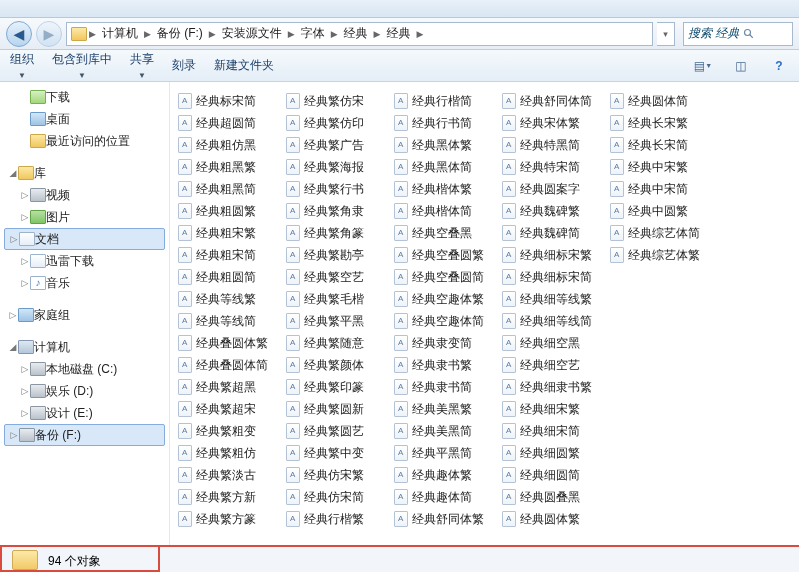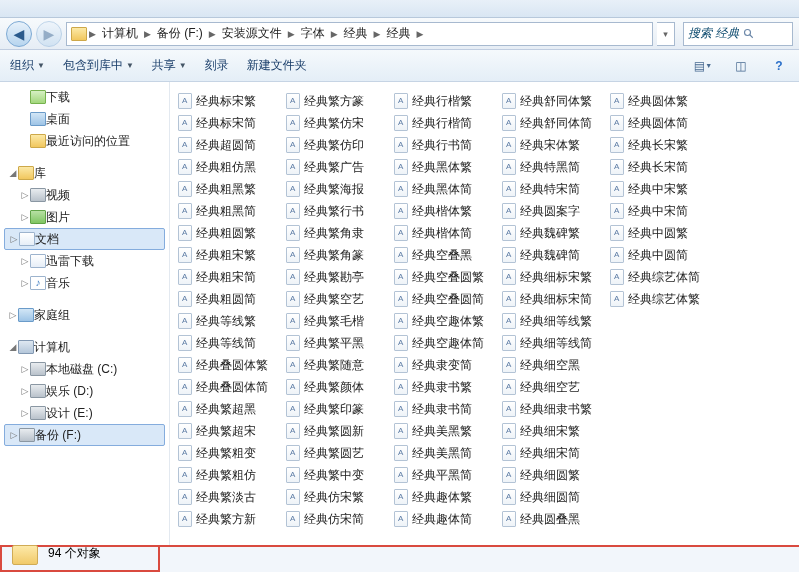--- a/index.html
+++ b/index.html
@@ -12,21 +12,21 @@
 .nav-btn.fwd { opacity: .45; }
 .breadcrumb { flex: 1; height: 24px; background: #fff; border: 1px solid #a7b9cf; display: flex; align-items: center; padding: 0 4px; gap: 2px; }
 .breadcrumb .seg { padding: 0 4px; color: #222; white-space: nowrap; cursor: pointer; }
 .breadcrumb .sep { color: #666; font-size: 9px; }
 .crumb-icon { width: 16px; height: 14px; background: linear-gradient(#fce9a6,#f1c75e); border: 1px solid #cda849; border-radius: 1px; }
 .bc-dd { width: 18px; height: 24px; border: 1px solid #a7b9cf; border-left: none; background: #fff; display: flex; align-items: center; justify-content: center; color: #666; font-size: 9px; cursor: pointer; }
 .searchbox { width: 110px; height: 24px; border: 1px solid #a7b9cf; background: #fff; display: flex; align-items: center; padding: 0 4px; gap: 4px; color: #0c4a6e; font-style: italic; margin-left: 4px; }
 .searchbox svg { width: 12px; height: 12px; }
 
 .toolbar { height: 32px; background: linear-gradient(#f5f9fc,#e4eef7); border-bottom: 1px solid #c6d4e4; display: flex; align-items: center; padding: 0 10px; gap: 18px; color: #1a3e6a; }
-.tb-item { display: flex; align-items: center; gap: 3px; cursor: pointer; }
+.tb-item { display: flex; align-items: center; gap: 3px; cursor: pointer; flex-direction: column; }
 .tb-item .dd { font-size: 8px; color: #456; }
 .toolbar .spacer { flex: 1; }
 .tb-icon { width: 20px; height: 20px; display: flex; align-items: center; justify-content: center; color: #4a6b92; cursor: pointer; }
 
 .main { display: flex; height: 463px; }
 
 .sidebar { width: 170px; background: #fff; border-right: 1px solid #e3e9f0; overflow-y: auto; padding: 4px 0; }
 .tree-item { display: flex; align-items: center; height: 22px; padding-left: 8px; gap: 0; color: #222; cursor: pointer; white-space: nowrap; }
 .tree-item.sel { background: #d9e8f8; border: 1px solid #84acdd; border-radius: 2px; margin: 0 4px; padding-left: 4px; }
 .tree-item .arr { width: 10px; color: #777; font-size: 9px; text-align: center; }
@@ -43,21 +43,21 @@
 .l1 { padding-left: 20px; }
 
 .content { flex: 1; overflow: auto; padding: 8px 6px; position: relative; }
 .filegrid { display: flex; flex-direction: column; flex-wrap: wrap; height: 460px; align-content: flex-start; }
 .file { display: flex; align-items: center; width: 108px; height: 22px; gap: 4px; padding: 0 2px; cursor: pointer; }
 .fic { width: 14px; height: 16px; background: linear-gradient(#fff,#eef3f8); border: 1px solid #b3c3d5; border-radius: 1px; position: relative; flex-shrink: 0; }
 .fic::after { content: "A"; position: absolute; top: 2px; left: 3px; font-size: 8px; color: #5a7aa3; }
 .fname { white-space: nowrap; overflow: hidden; text-overflow: ellipsis; color: #222; }
 
 .statusbar { height: 27px; border-top: 2px solid #d94a3f; background: #f2f6fb; display: flex; align-items: center; padding: 0 8px; gap: 10px; }
-.sb-left { width: 160px; border: 2px solid #d94a3f; border-top: none; height: 27px; margin: -2px 0 0 -8px; display: flex; align-items: flex-start; padding: 0 10px; gap: 10px; }
+.sb-left { width: 160px; border: 2px solid #d94a3f; border-top: none; height: 27px; margin: -2px 0 0 -8px; display: flex; align-items: flex-end; padding: 0 10px; gap: 10px; }
 .sb-folder { width: 26px; height: 20px; background: linear-gradient(#fde9a8,#f1ca69); border: 1px solid #d0ab55; border-radius: 2px; }
 </style>
 </head>
 <body>
 
 <div class="titlebar"></div>
 
 <div class="navbar">
   <div class="nav-btn">◀</div>
   <div class="nav-btn fwd">▶</div>
@@ -191,24 +191,20 @@
         <span class="arr">▷</span>
         <span class="ic ic-hd"></span>
         <span>备份 (F:)</span>
       </div>
   </div>
 
   <div class="content">
     <div class="filegrid" id="filegrid">
         <div class="file">
           <div class="fic"></div>
-          <div class="fname">经典标宋繁</div>
-        </div>
-        <div class="file">
-          <div class="fic"></div>
           <div class="fname">经典标宋简</div>
         </div>
         <div class="file">
           <div class="fic"></div>
           <div class="fname">经典超圆简</div>
         </div>
         <div class="file">
           <div class="fic"></div>
           <div class="fname">经典粗仿黑</div>
         </div>
@@ -536,24 +532,20 @@
           <div class="fic"></div>
           <div class="fname">经典中宋繁</div>
         </div>
         <div class="file">
           <div class="fic"></div>
           <div class="fname">经典中宋简</div>
         </div>
         <div class="file">
           <div class="fic"></div>
           <div class="fname">经典中圆繁</div>
-        </div>
-        <div class="file">
-          <div class="fic"></div>
-          <div class="fname">经典中圆简</div>
         </div>
         <div class="file">
           <div class="fic"></div>
           <div class="fname">经典综艺体简</div>
         </div>
         <div class="file">
           <div class="fic"></div>
           <div class="fname">经典综艺体繁</div>
         </div>
       </div>

